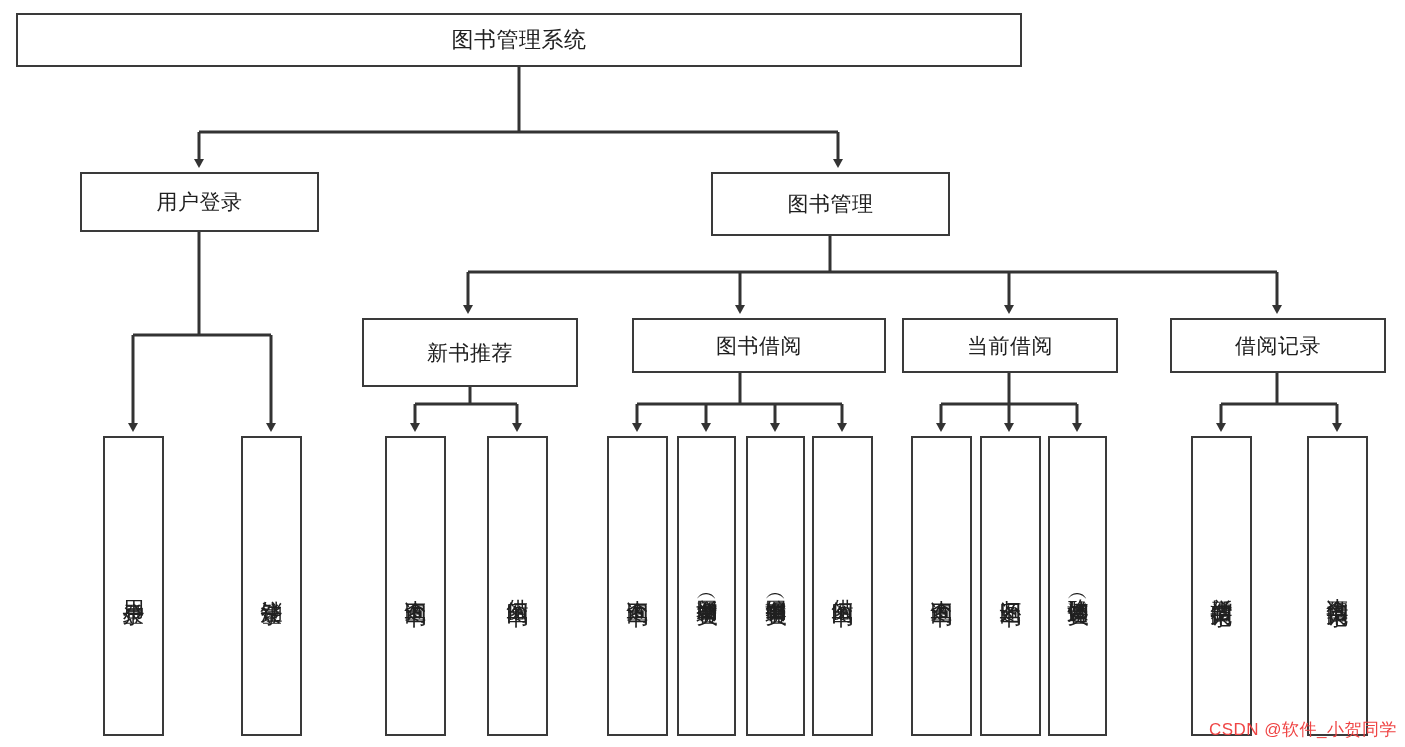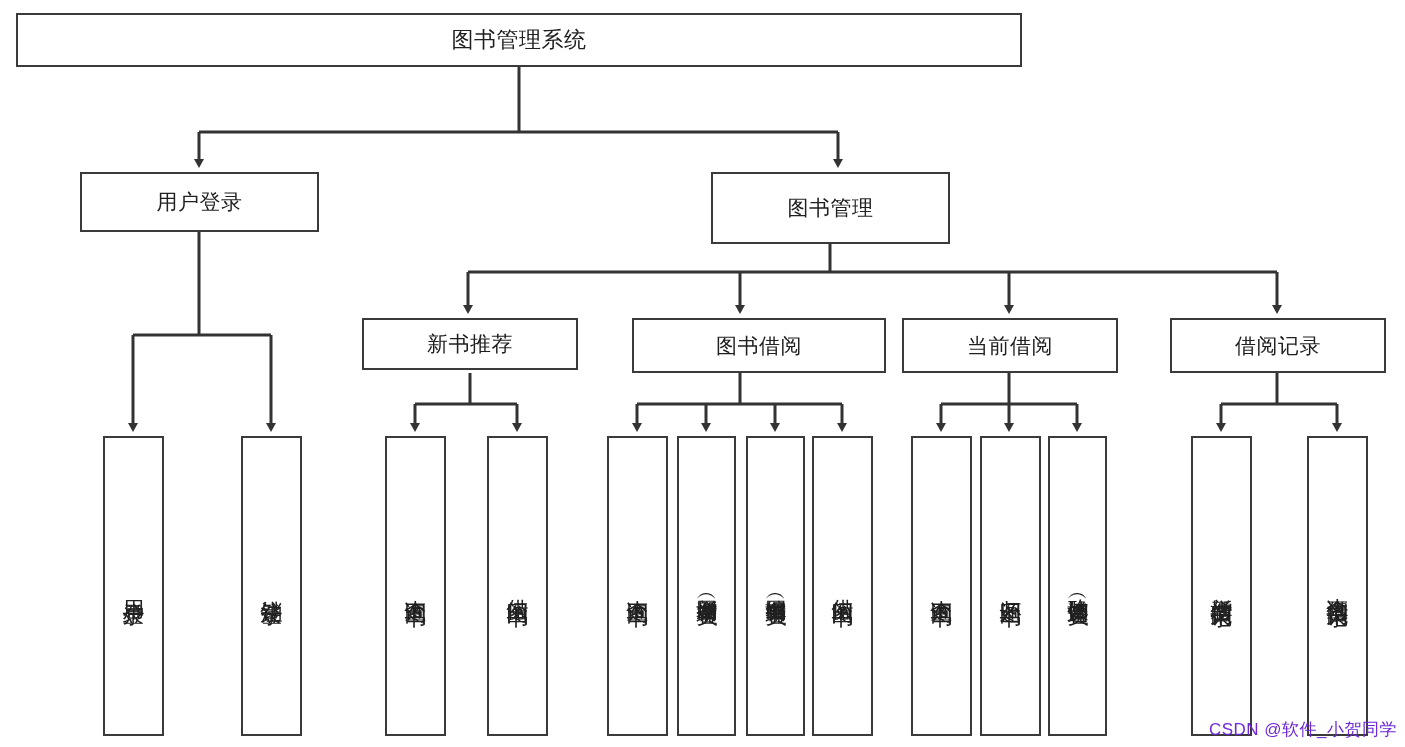--- a/index.html
+++ b/index.html
@@ -62,21 +62,21 @@
   }
   .node.leaf.narrow .label {
     font-size: 21px;
     letter-spacing: 1px;
   }
   .watermark {
     position: absolute;
     right: 8px;
     bottom: 6px;
     font-size: 17px;
-    color: #6d28d9;
+    color: #ef4444;
     white-space: nowrap;
     letter-spacing: 0.5px;
   }
 </style>
 </head>
 <body>
 
 <div id="diagram-root">
 
   <svg class="connectors" viewBox="0 0 1405 747" xmlns="http://www.w3.org/2000/svg">
@@ -130,25 +130,25 @@
   </svg>
 
   <div class="node root" style="left:16px; top:13px; width:1006px; height:54px;">
     <span class="label">图书管理系统</span>
   </div>
 
   <div class="node level2" style="left:80px; top:172px; width:239px; height:60px;">
     <span class="label">用户登录</span>
   </div>
 
-  <div class="node level2" style="left:711px; top:172px; width:239px; height:72px;">
+  <div class="node level2" style="left:711px; top:172px; width:239px; height:64px;">
     <span class="label">图书管理</span>
   </div>
 
-  <div class="node level3" style="left:362px; top:318px; width:216px; height:52px;">
+  <div class="node level3" style="left:362px; top:318px; width:216px; height:69px;">
     <span class="label">新书推荐</span>
   </div>
 
   <div class="node level3" style="left:632px; top:318px; width:254px; height:55px;">
     <span class="label">图书借阅</span>
   </div>
 
   <div class="node level3" style="left:1170px; top:318px; width:216px; height:55px;">
     <span class="label">借阅记录</span>
   </div>

